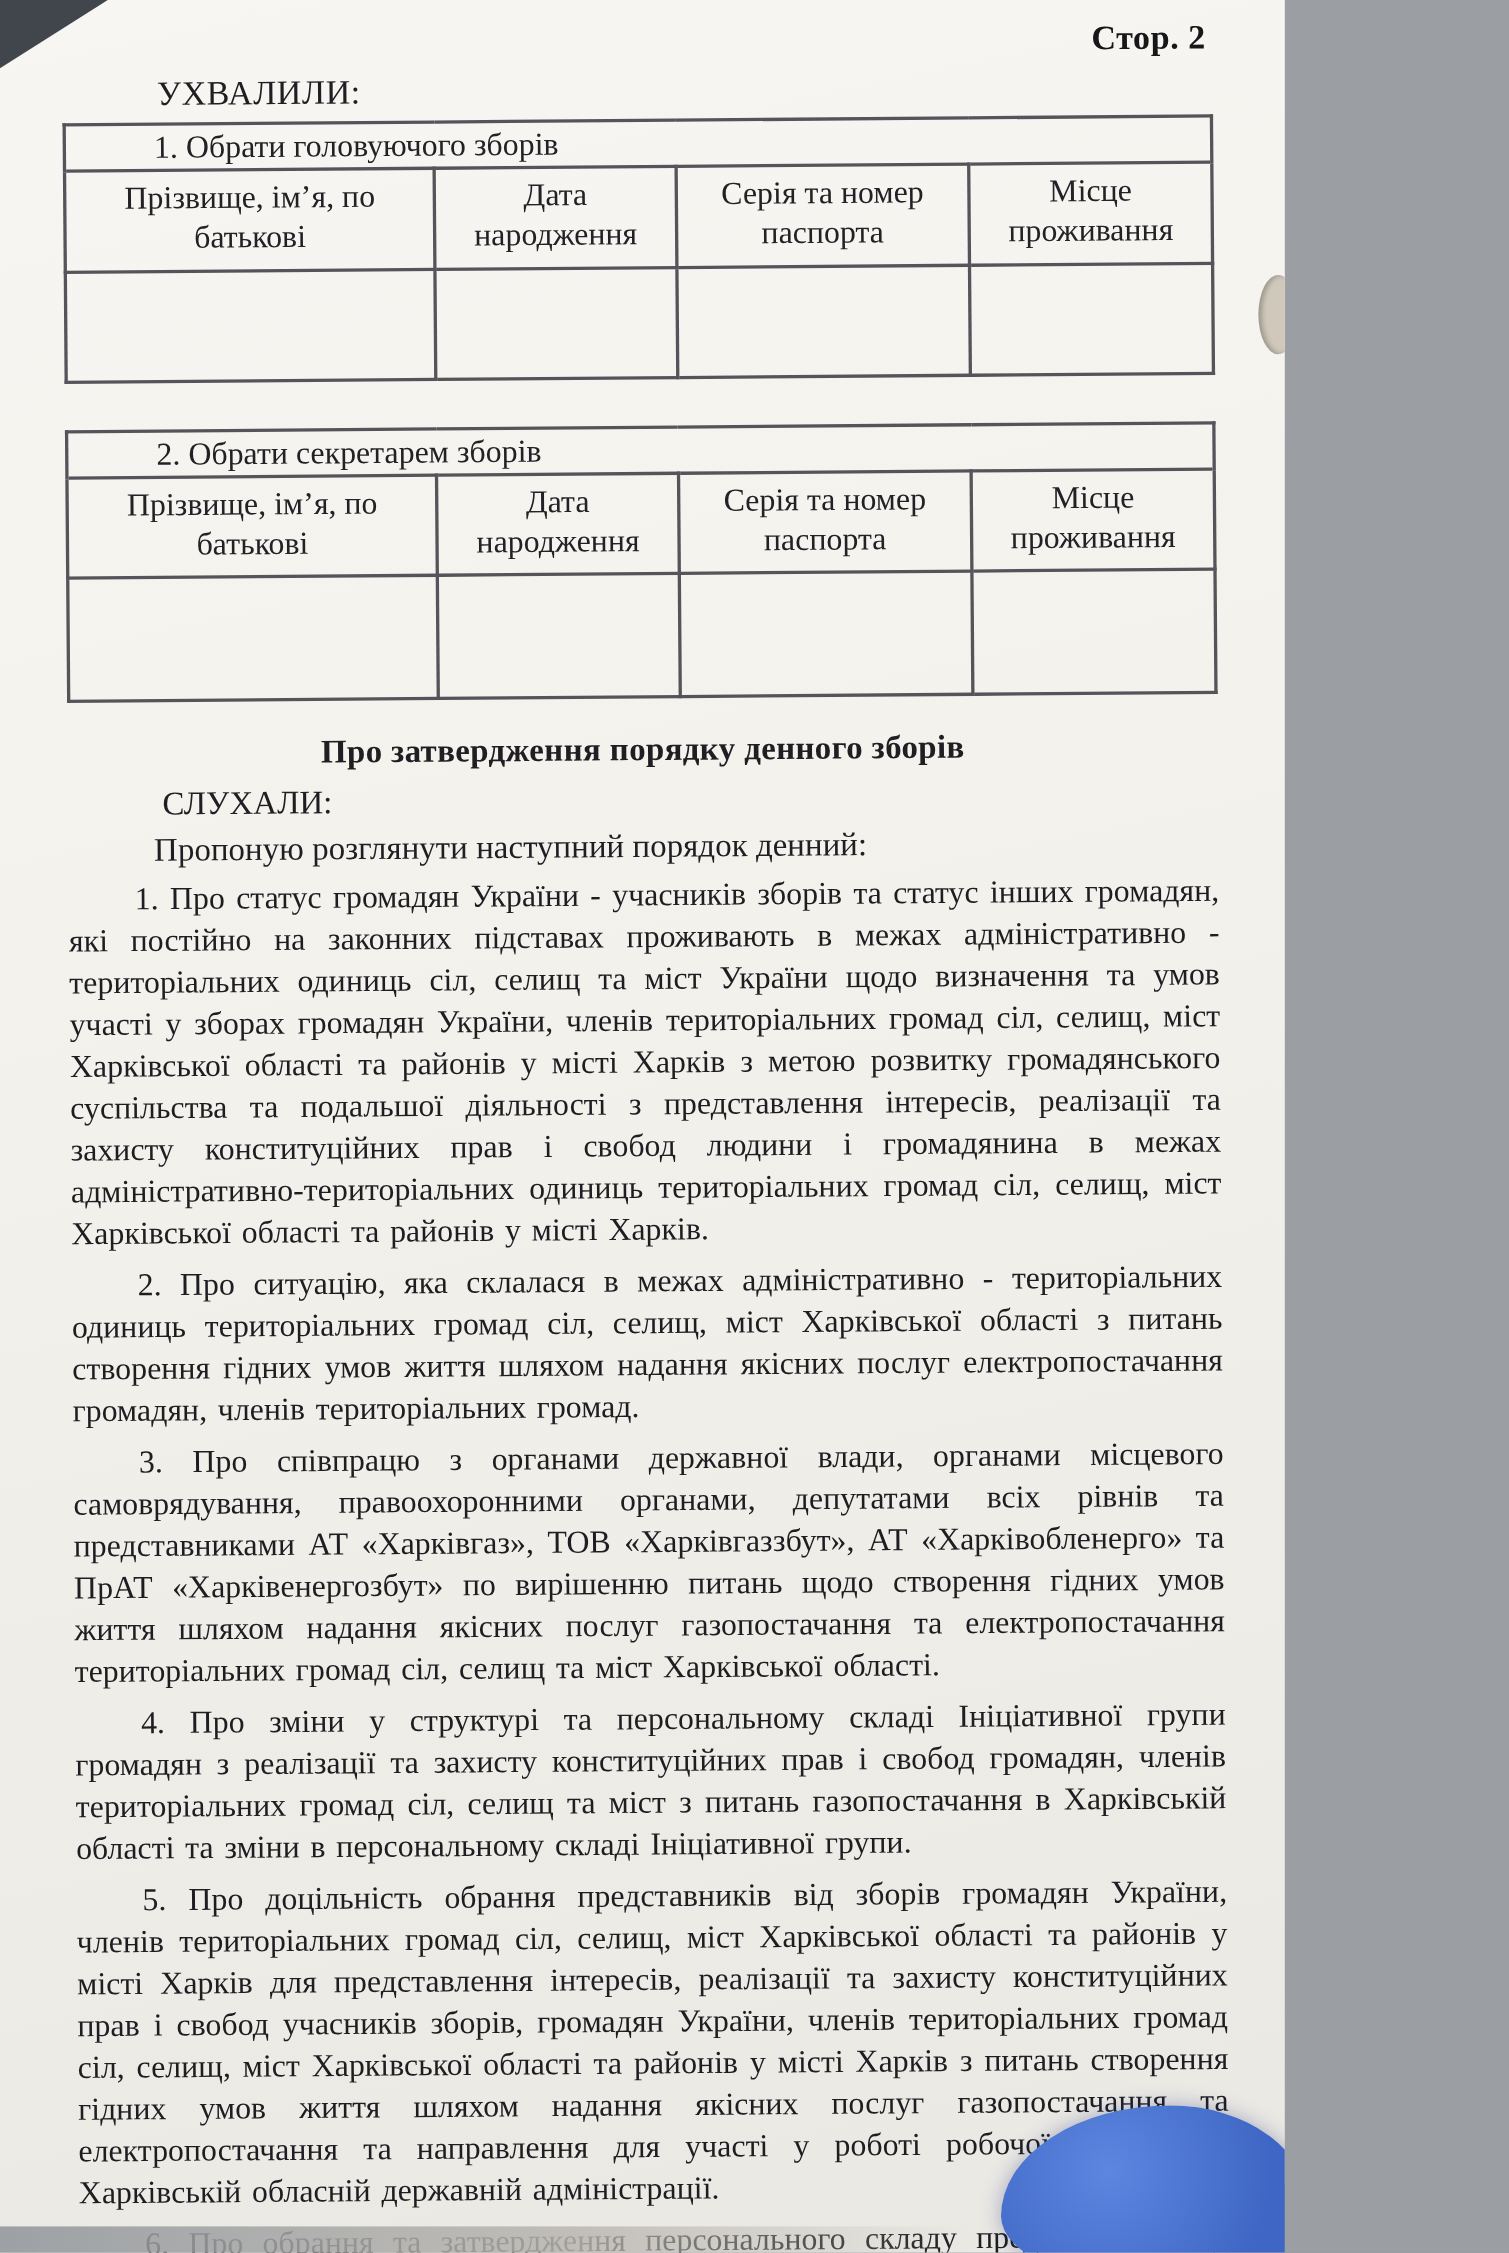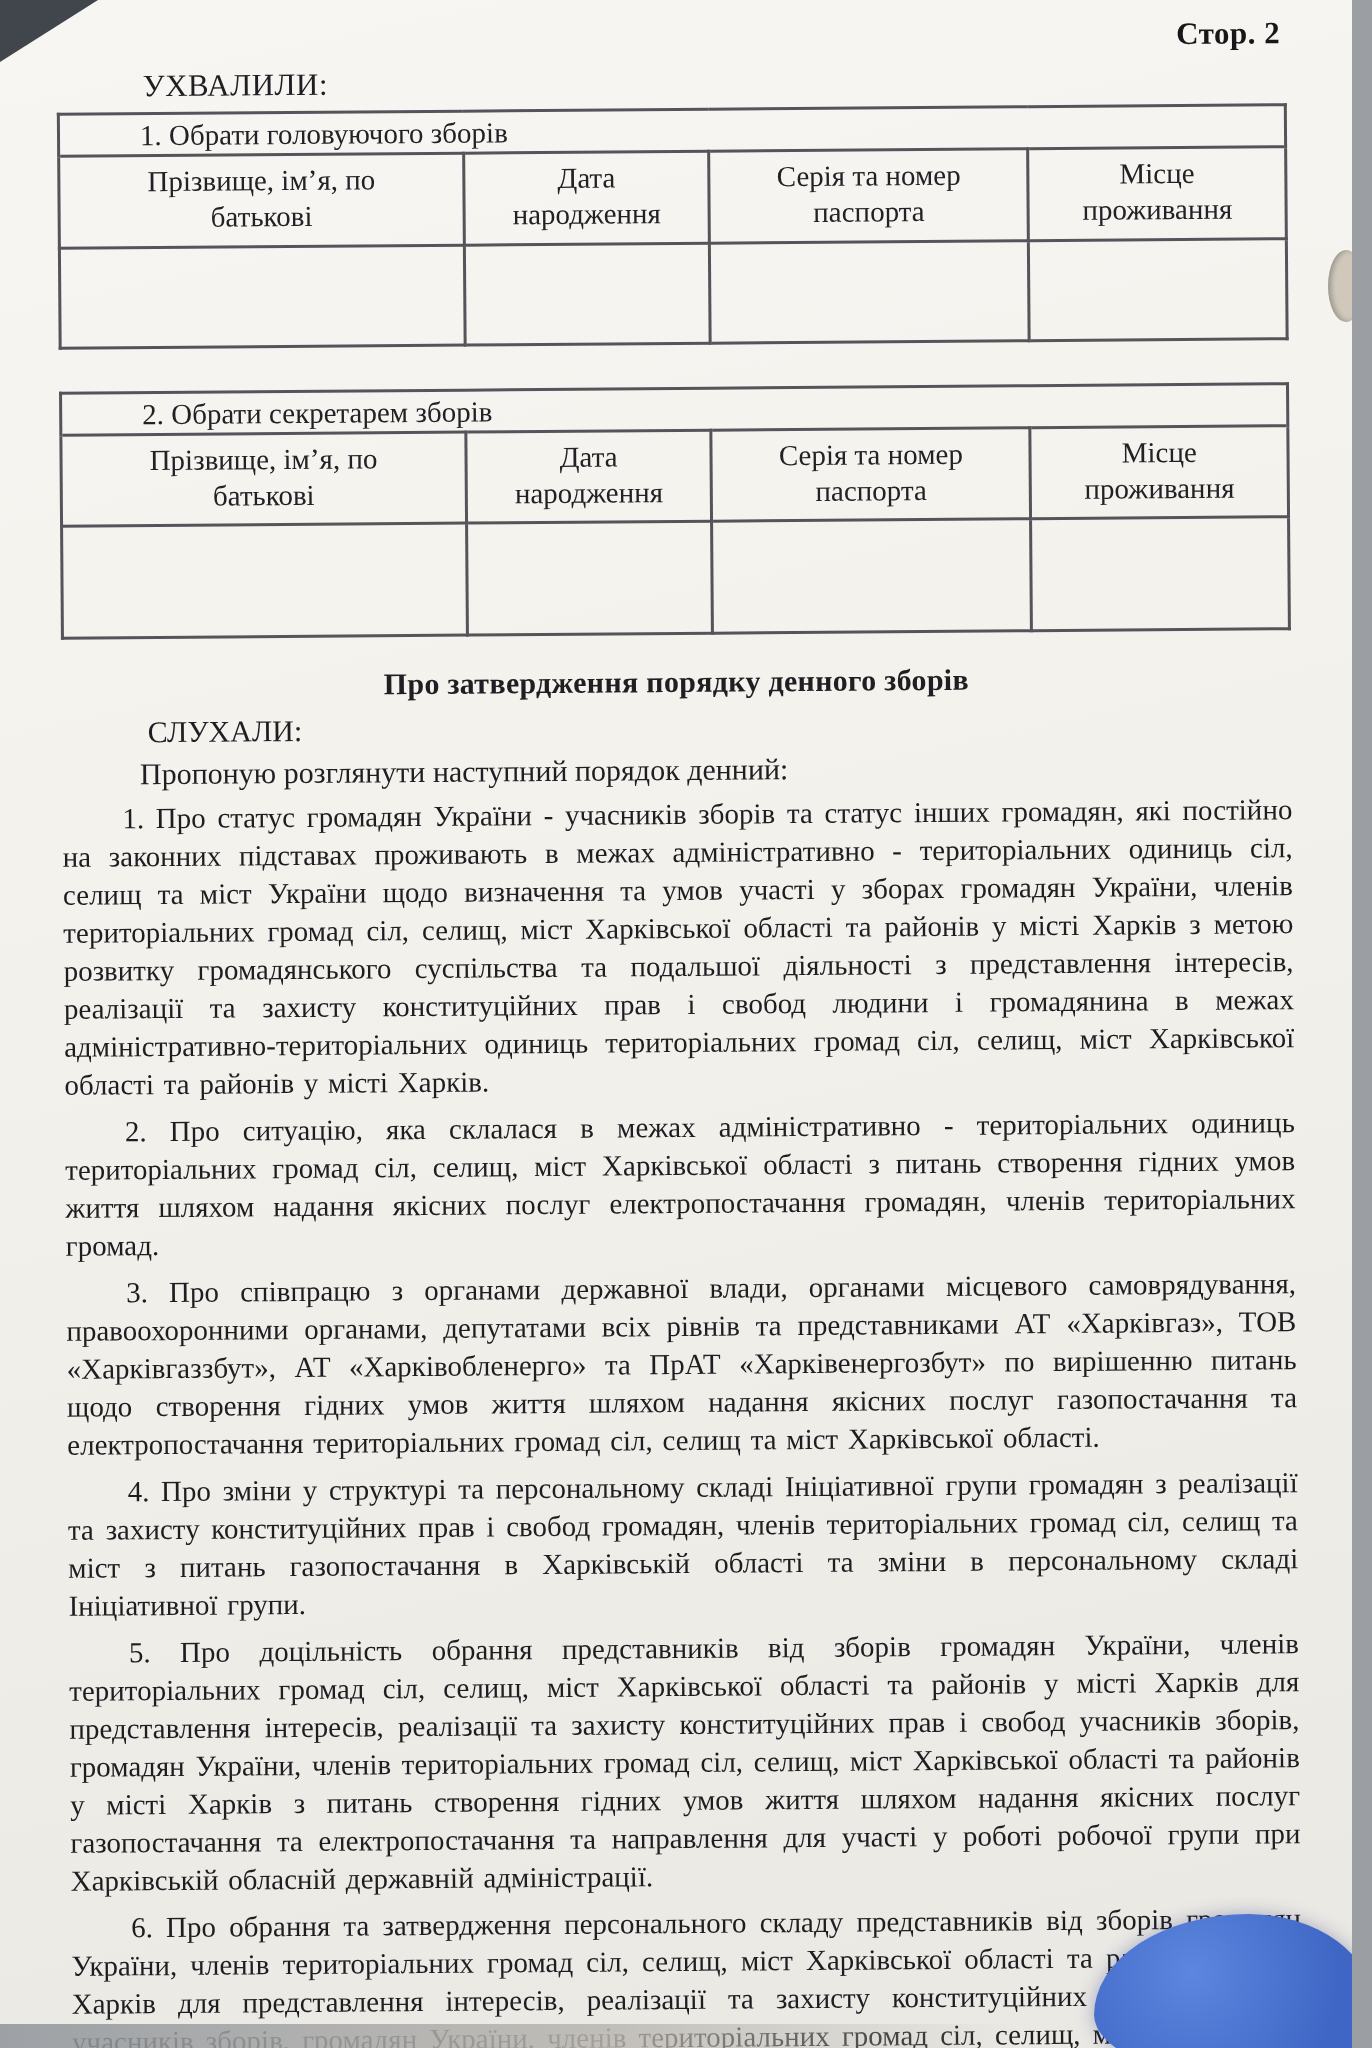--- a/index.html
+++ b/index.html
@@ -1,20 +1,20 @@
 <!DOCTYPE html>
 <html><head>
 <meta charset="utf-8">
 <style>
   * { margin:0; padding:0; box-sizing:border-box; }
   html,body { width:1372px; height:2048px; overflow:hidden; }
   body { background:#9b9ea3; font-family:"Liberation Serif", serif; }
 
   .scene {
-    position:relative; width:1352px; height:2048px; overflow:hidden;
+    position:relative; width:1168px; height:2048px; overflow:hidden;
     background:linear-gradient(168deg,#f8f6f2 0%, #f3f1ec 45%, #eae8e3 100%);
   }
 
   .tilt {
     position:absolute; inset:0;
     transform:rotate(-0.45deg);
     padding:18px 58px 0 64px;
     color:#1f1f23;
   }
 

